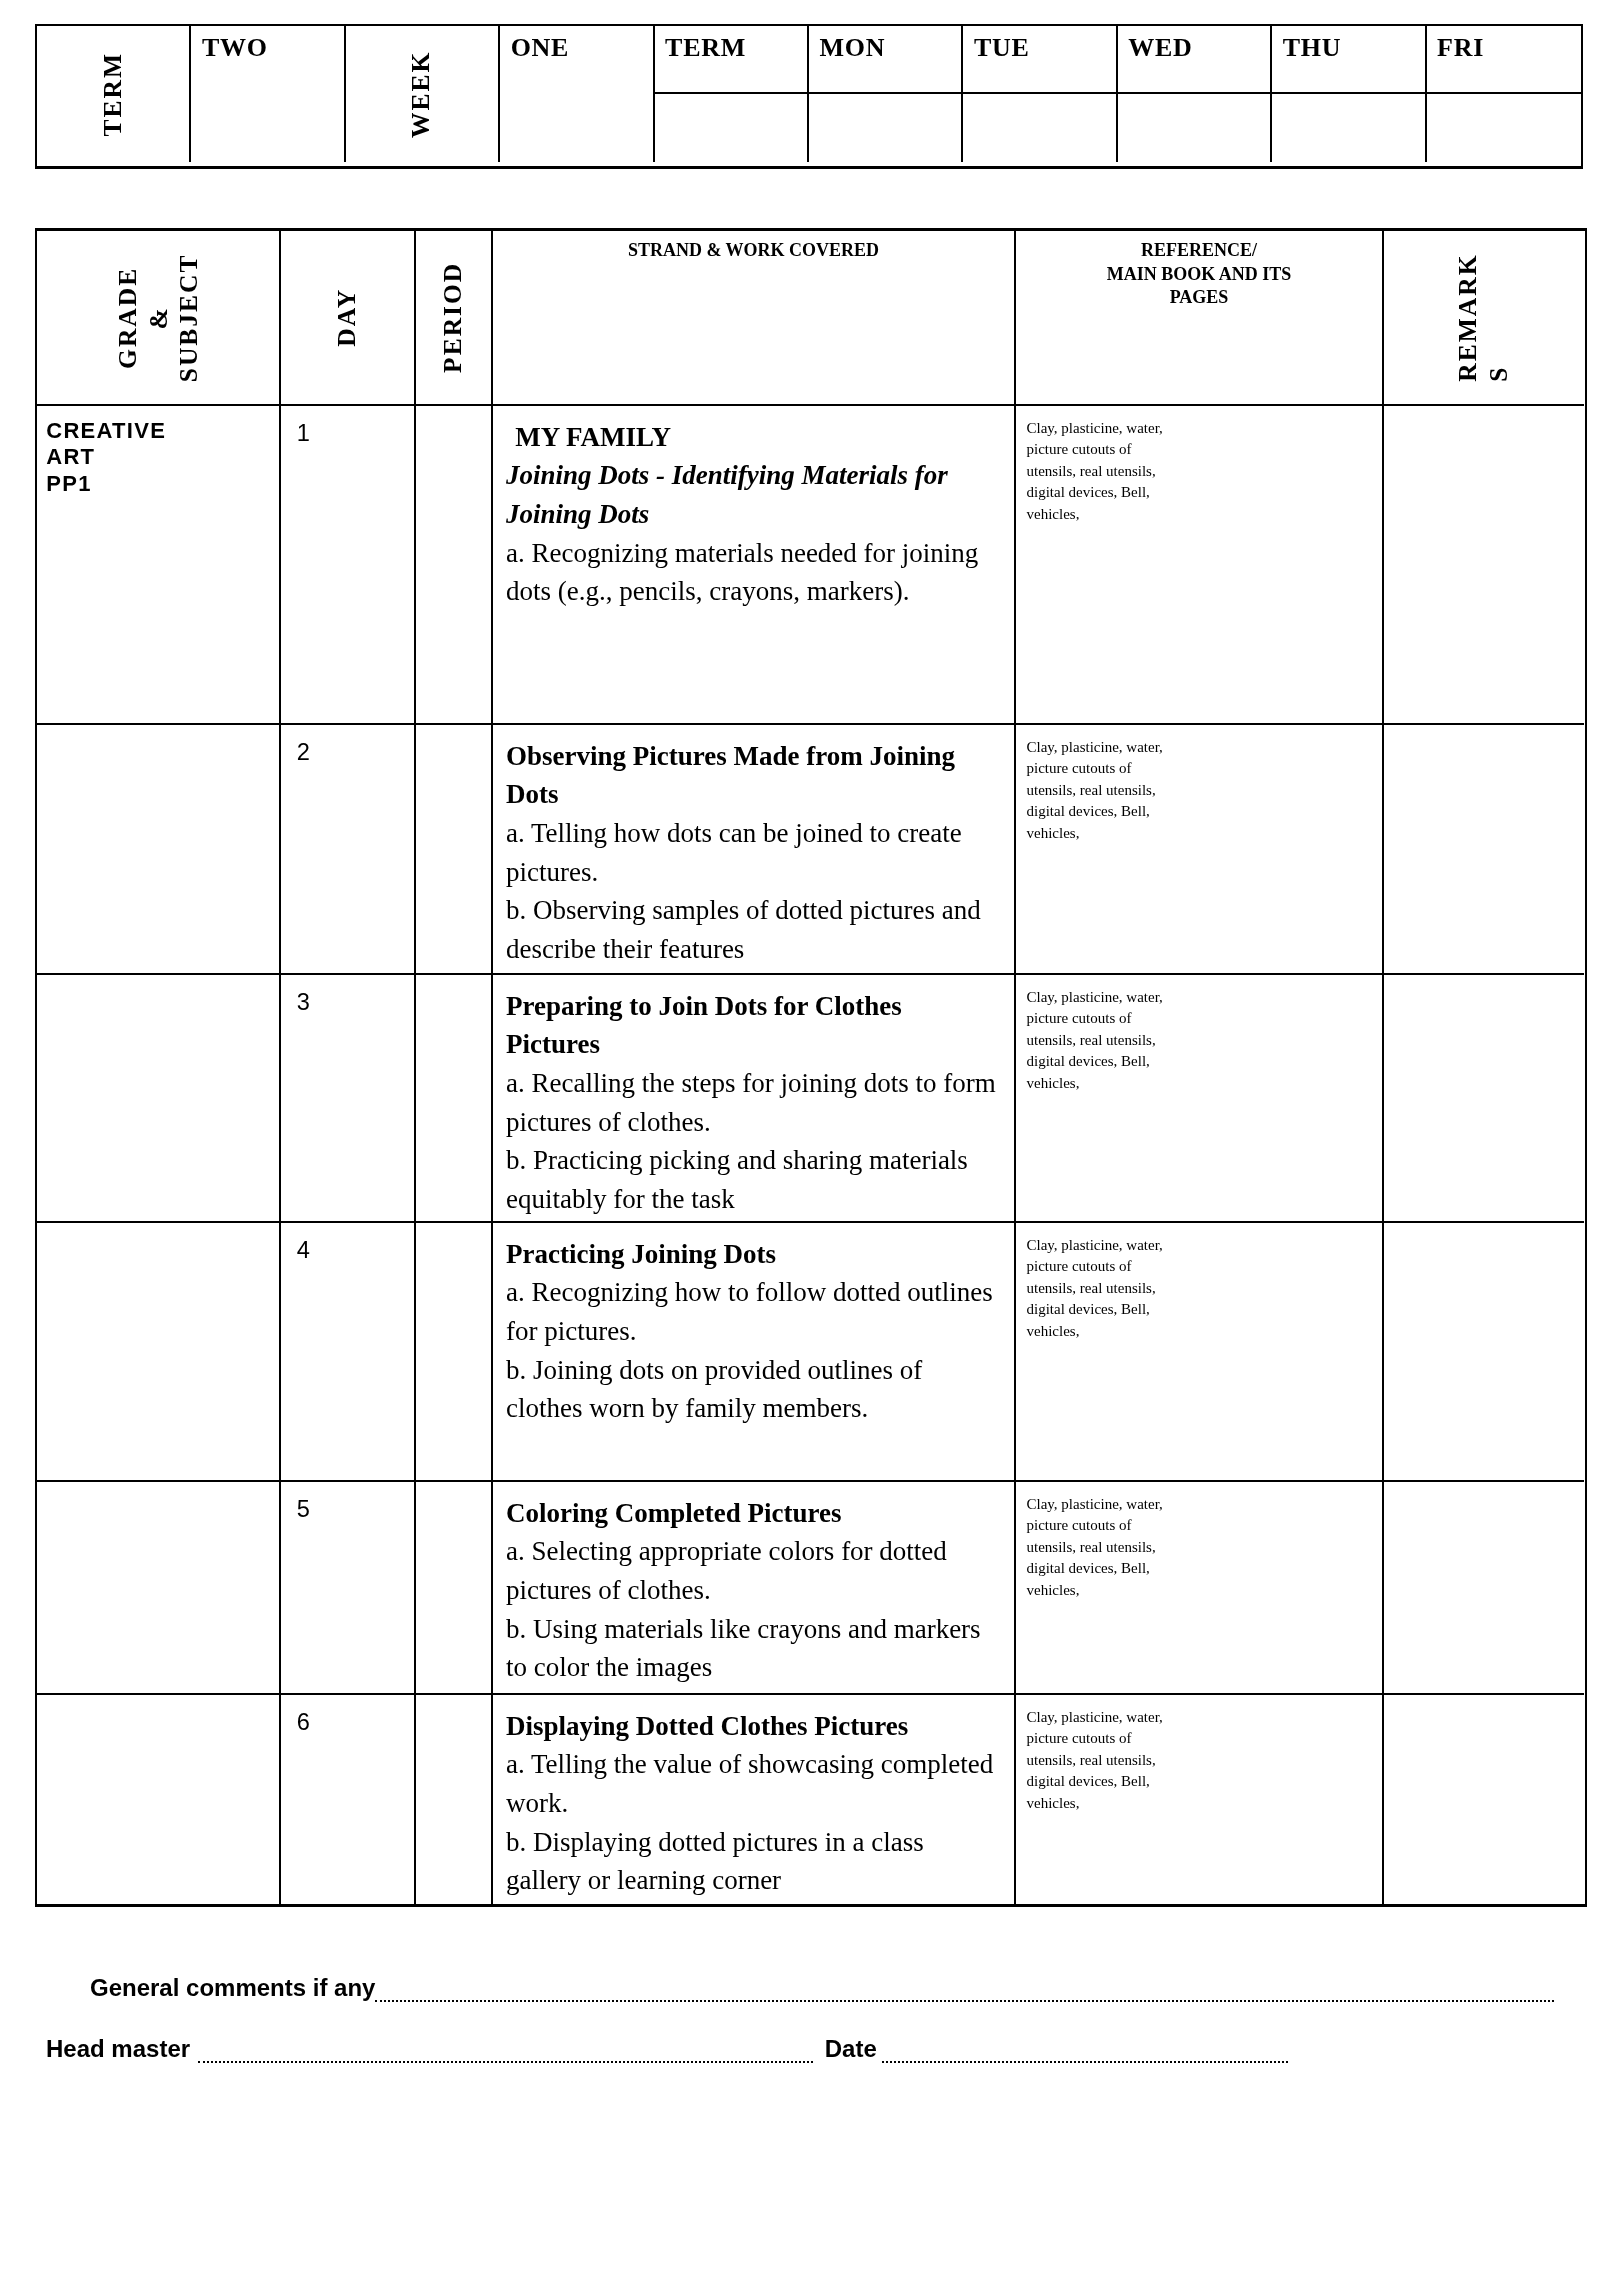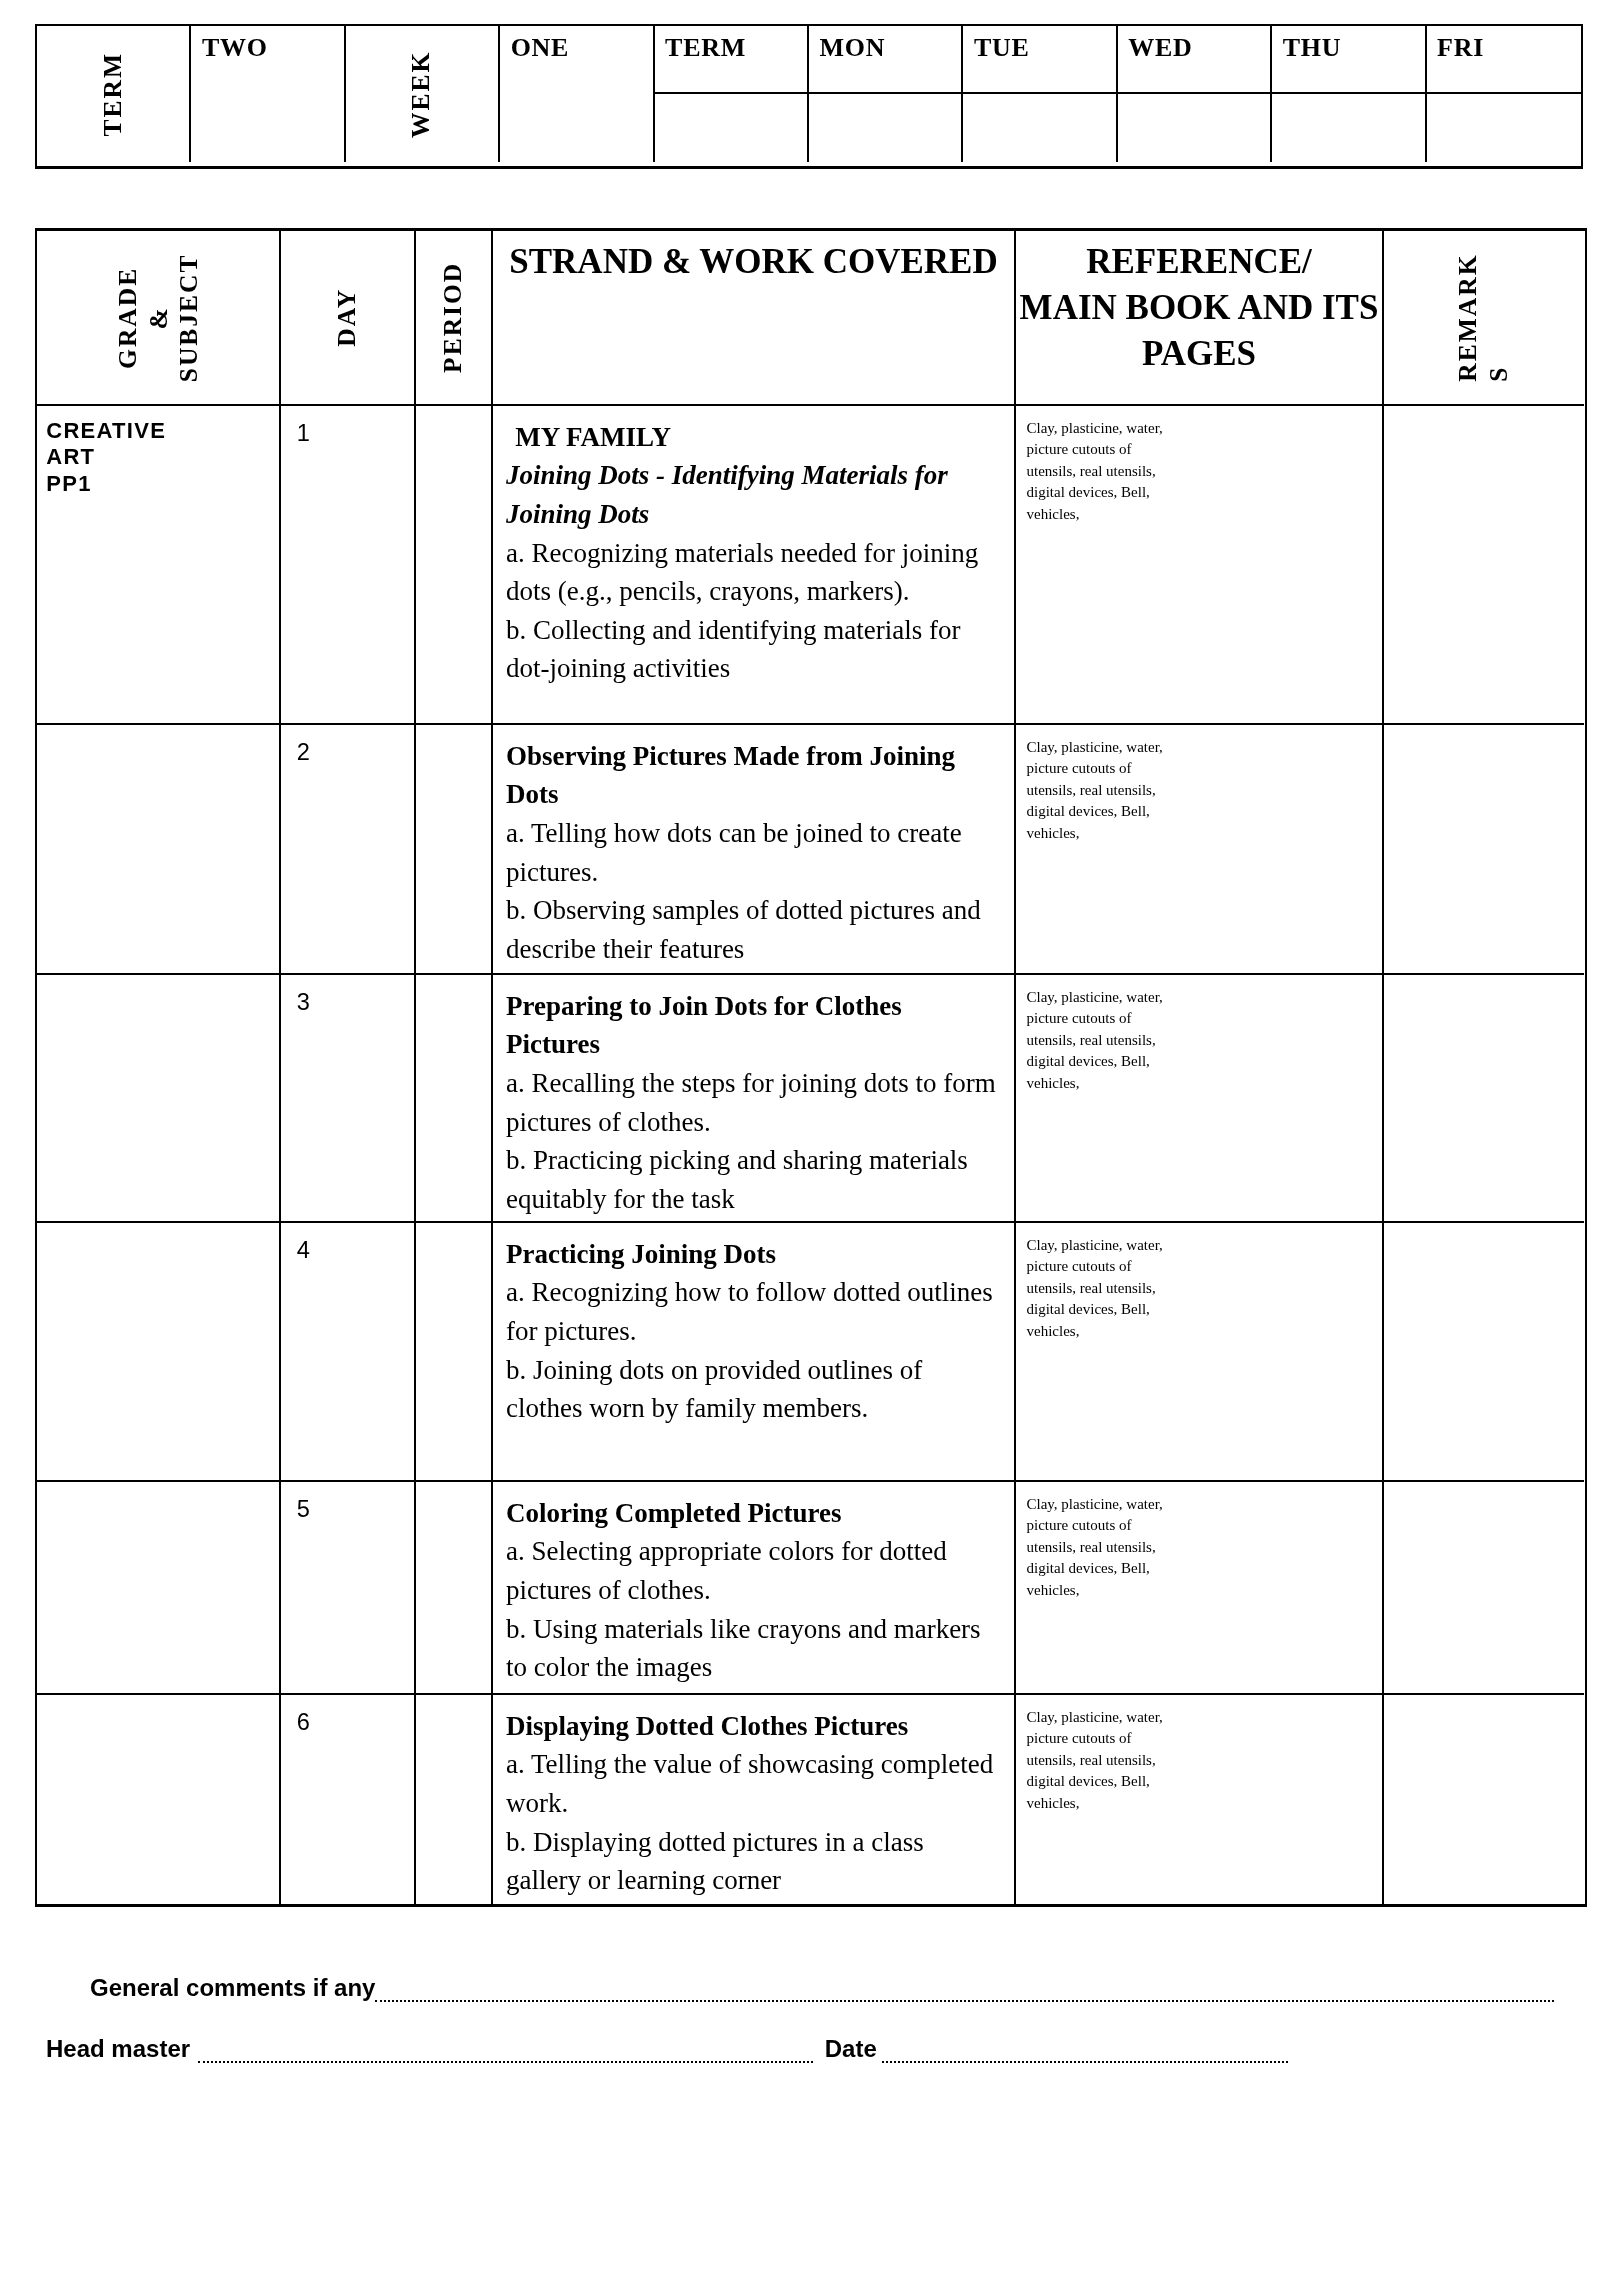--- a/index.html
+++ b/index.html
@@ -42,21 +42,21 @@
     white-space:nowrap;text-align:center;line-height:1.2;
   }
   .vtext.left{text-align:left;}
   
   .main-table{
     left:35px;top:228px;width:1552px;
     grid-template-columns:244px 135px 77px 523px 368px 200px;
     grid-template-rows:175px 319px 250px 248px 259px 213px 209px;
     border:2.6px solid #000;border-top-width:3.9px;border-bottom-width:3.9px;
   }
-  .h-top{padding-top:7.9px;text-align:center;font-weight:bold;font-size:35px;line-height:1.32;}
+  .h-top{padding-top:7.9px;text-align:center;font-weight:bold;font-size:18px;line-height:1.32;}
   .body-text{font-size:27px;line-height:1.43;padding:11.8px 11.8px 0 13px;}
   .body-text .title{font-weight:bold;}
   .body-text .title.indent{padding-left:9.2px;}
   .body-text .subtitle{font-weight:bold;font-style:italic;}
   .ref{white-space:pre-line;padding:11.8px 9.2px 0 10.5px;font-size:15px;line-height:1.43;}
   .day-num{
     font-family:"Liberation Sans", sans-serif;
     font-size:23.6px;padding:14.4px 0 0 15.7px;
   }
   .grade-value{
@@ -161,21 +161,20 @@
       <div>CREATIVE</div>
       <div>ART</div>
       <div>PP1</div>
     </div>
     <div class="cell day-num">1</div>
     <div class="cell"></div>
     <div class="cell body-text">
       <div class="title indent">MY FAMILY</div>
       <div class="subtitle">Joining Dots - Identifying Materials for Joining Dots</div>
       <div>a. Recognizing materials needed for joining dots (e.g., pencils, crayons, markers).</div>
-      <div>b. Collecting and identifying materials for dot-joining activities</div>
     </div>
     <div class="cell ref">Clay, plasticine, water,
 picture cutouts of
 utensils, real utensils,
 digital devices, Bell,
 vehicles,</div>
     <div class="cell no-br"></div>
 
     <div class="cell"></div>
     <div class="cell day-num">2</div>

